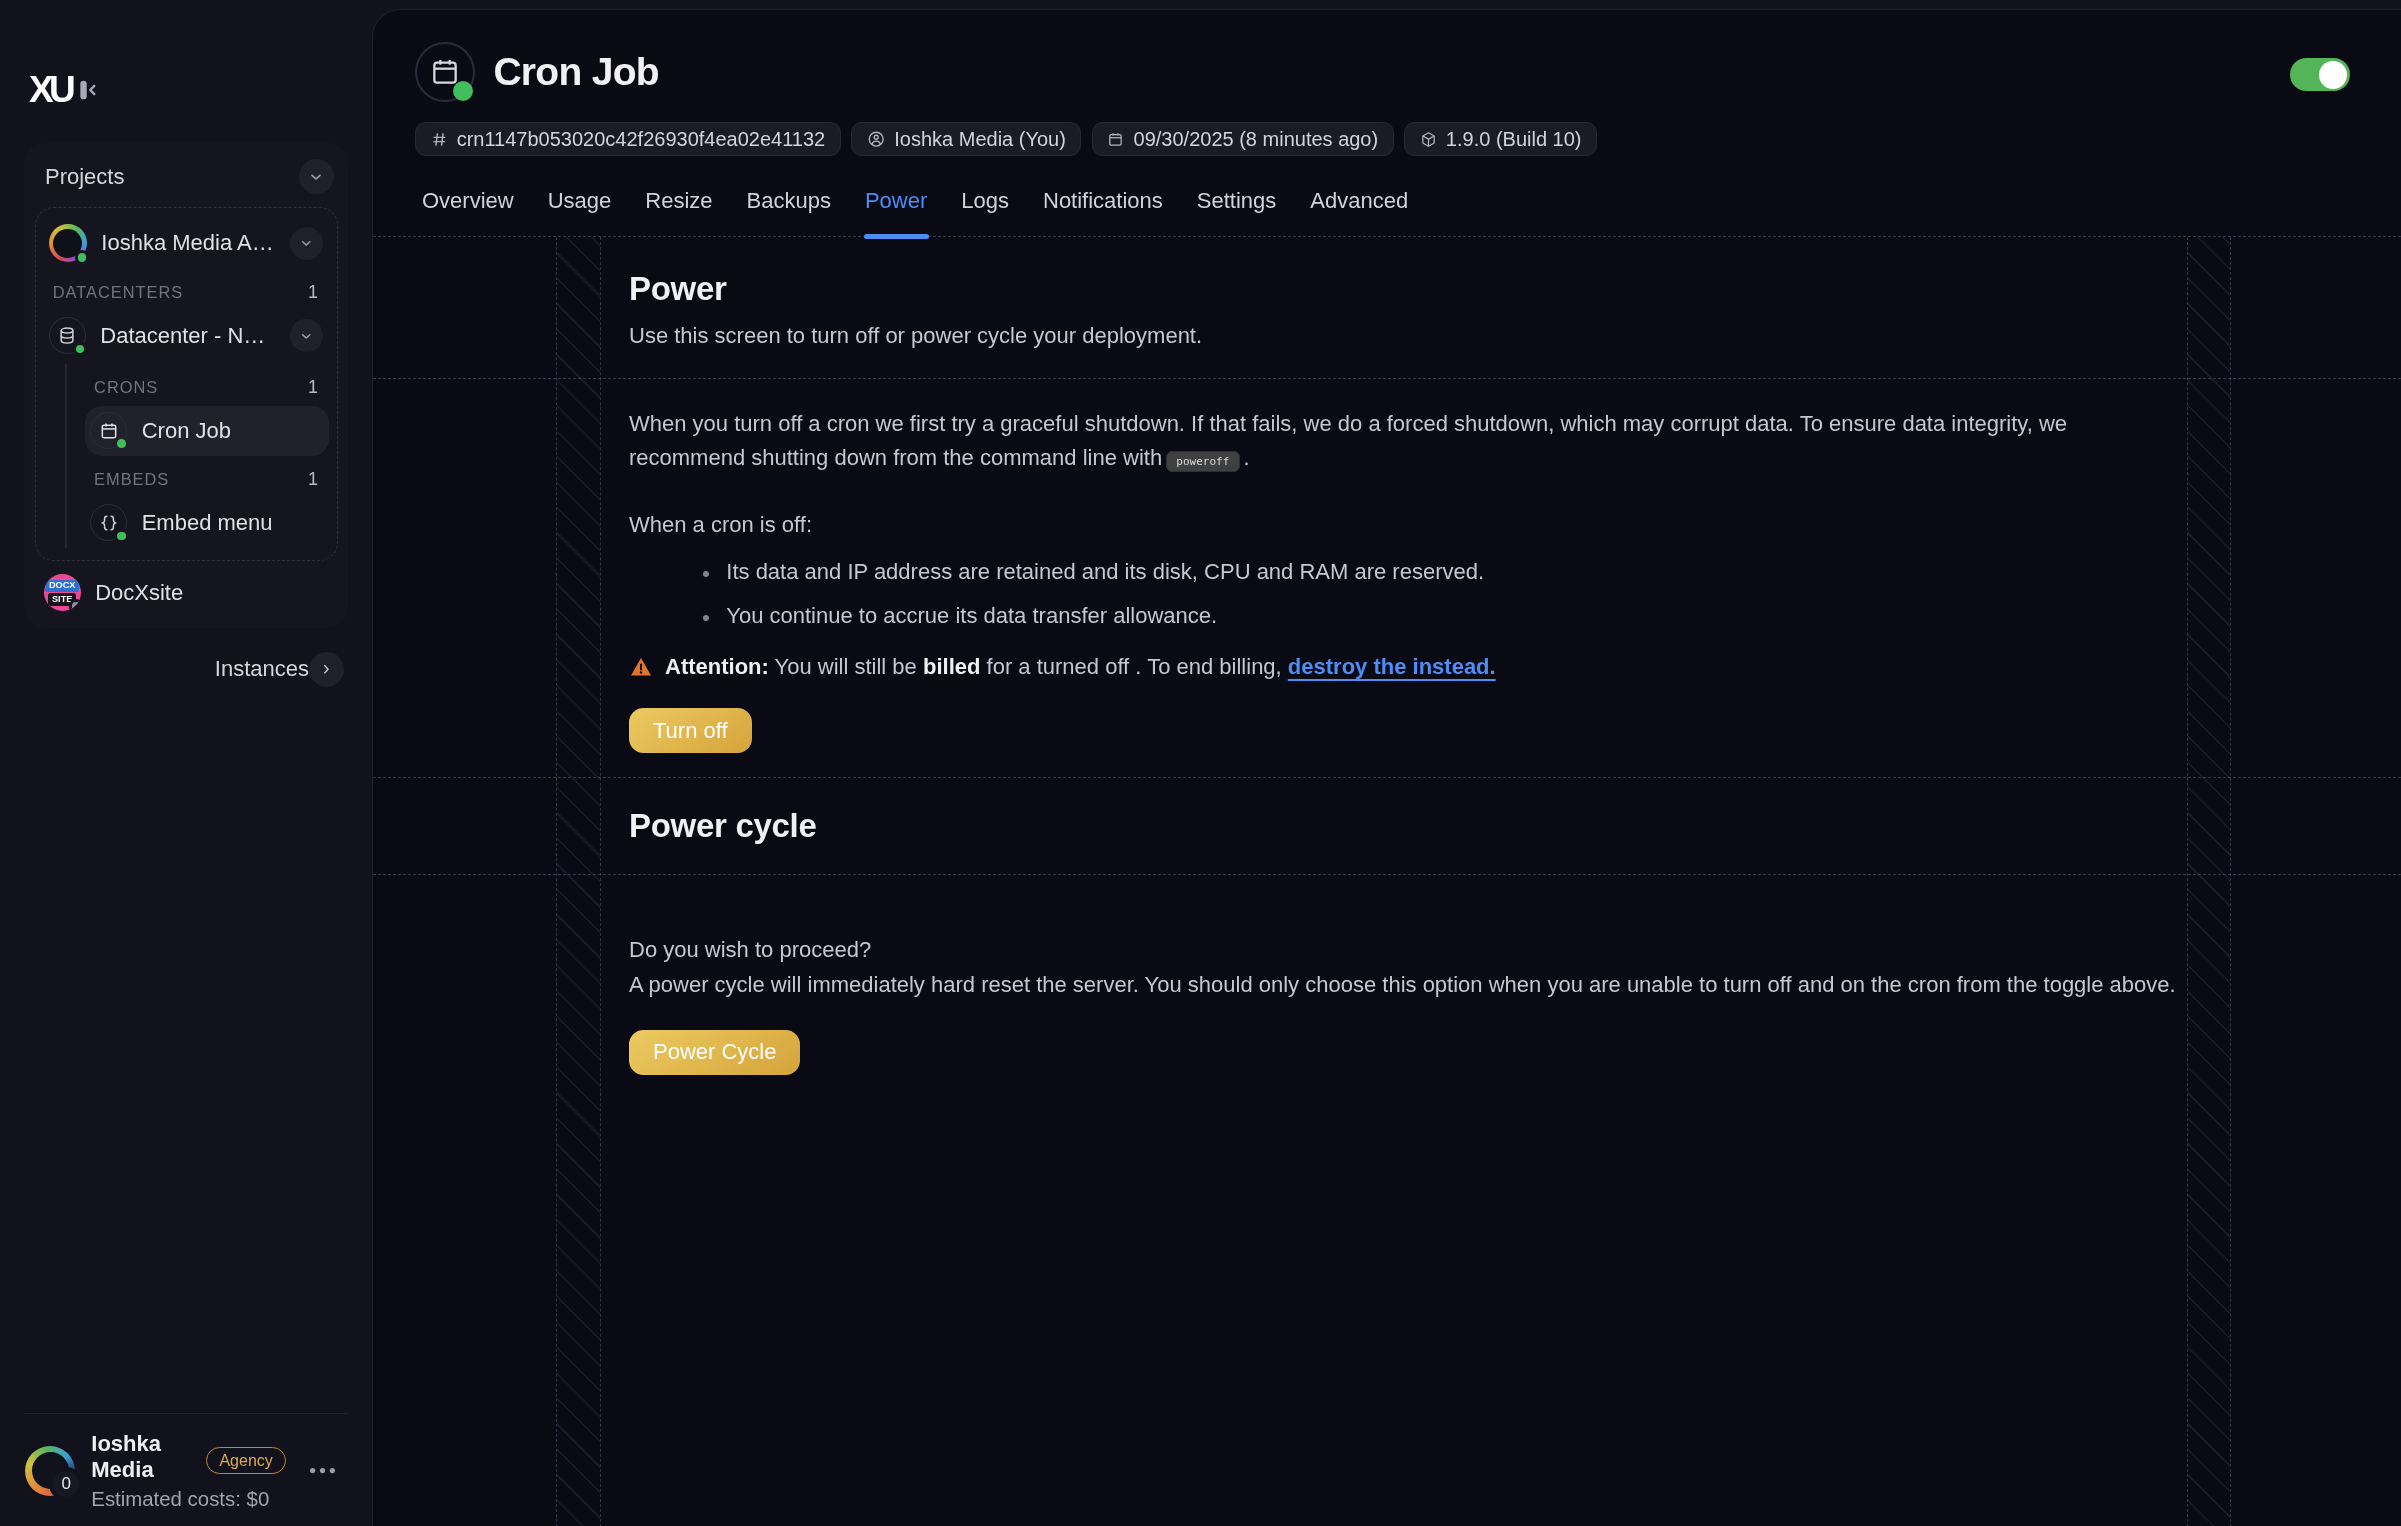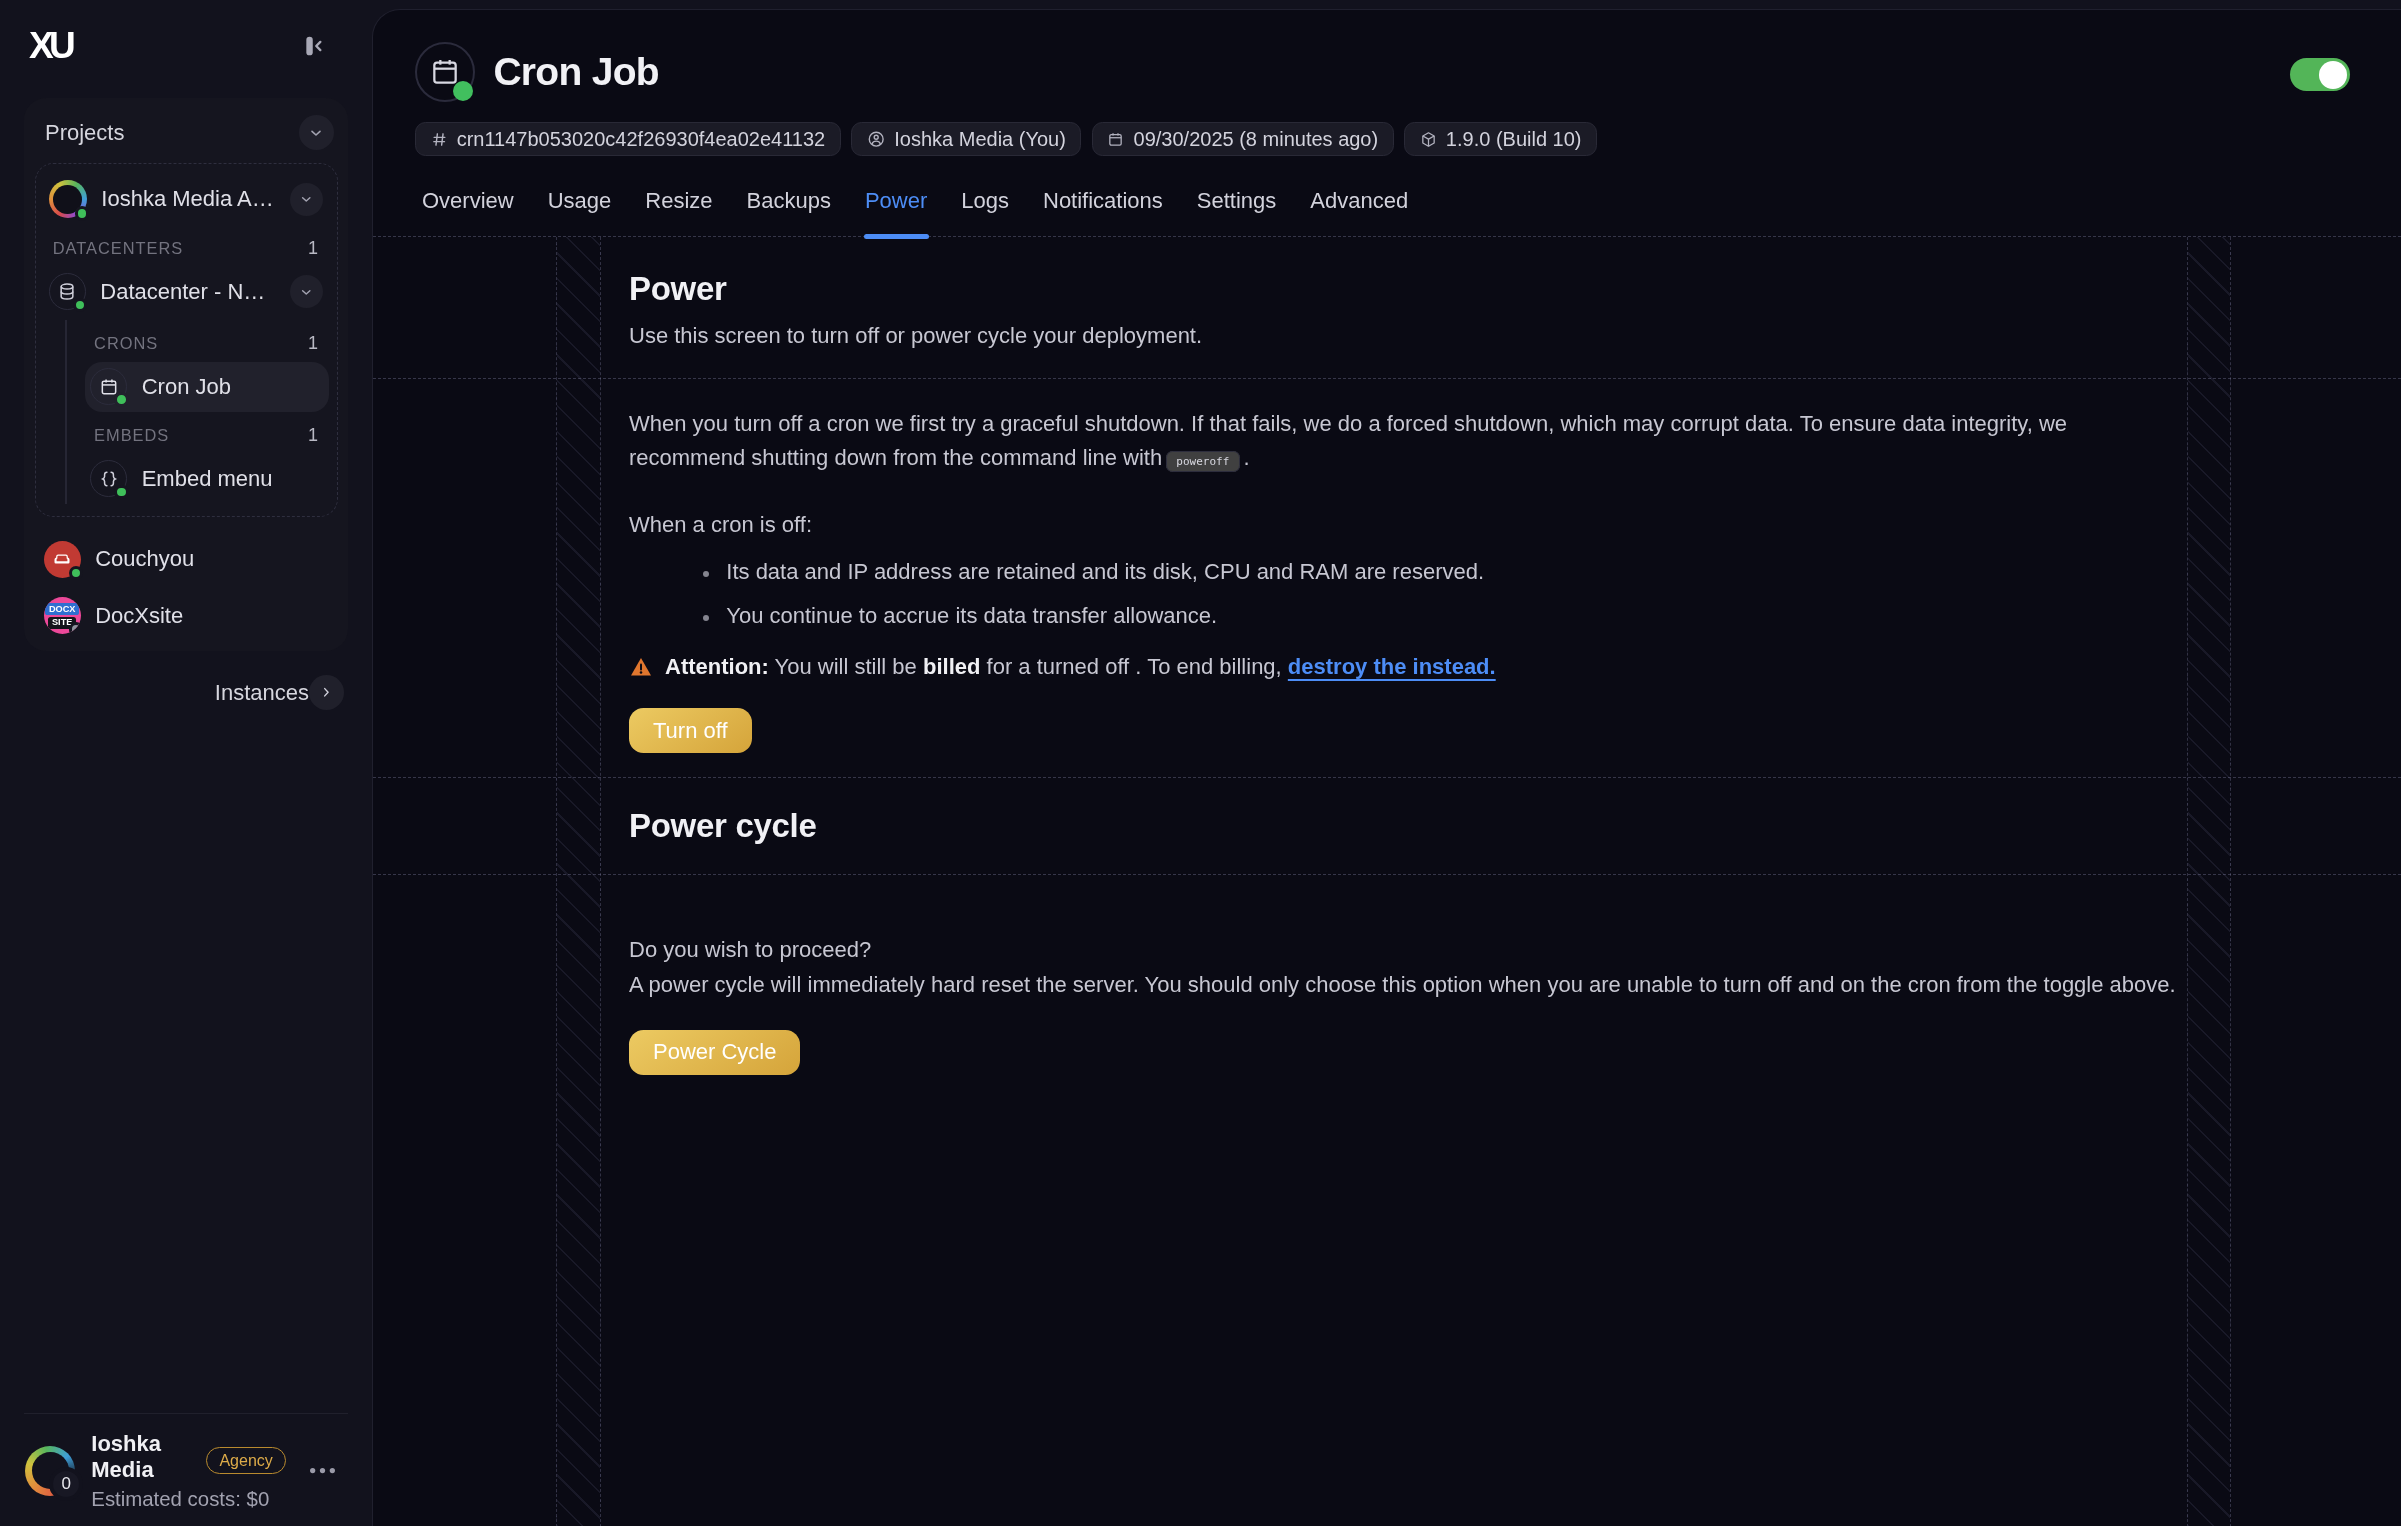--- a/index.html
+++ b/index.html
@@ -7,21 +7,21 @@
   body {
     background:#12121d;
     font-family:"Liberation Sans", sans-serif;
     color:#e4e4ea;
     -webkit-font-smoothing:antialiased;
   }
   .app { display:flex; width:100%; height:100%; position:relative; }
 
   
   .sidebar { width:372px; height:100%; display:flex; flex-direction:column; flex-shrink:0; }
-  .sb-top { display:flex; align-items:center; justify-content:space-between; padding:25px 47px 22px 29px; }
+  .sb-top { display:flex; align-items:center; padding:25px 47px 22px 29px;margin-top:44px; }
   .logo { font-size:37px; font-weight:800; color:#ffffff; letter-spacing:-4.6px; }
   .collapse-btn { background:none; border:none; cursor:pointer; display:flex; align-items:center; }
 
   .projects-card { margin:9.2px 24px 0; background:#15151f; border-radius:22px; padding:12px 10.5px 10.5px; }
   .projects-head { display:flex; align-items:center; justify-content:space-between; padding:5.3px 4px 13px 10.5px; }
   .projects-title { font-size:22px; color:#d6d6de; }
   .round-btn { width:35px; height:35px; border-radius:50%; background:#20202b; border:none; display:flex; align-items:center; justify-content:center; cursor:pointer; flex-shrink:0; }
 
   .active-project { border:1.3px dashed #2e2e3e; border-radius:18.4px; padding:9.2px 8px 12px; }
   .sb-row { display:flex; align-items:center; gap:14.5px; padding:6.6px 5.3px; border-radius:17px; font-size:22px; color:#e0e0e8; cursor:pointer; }
@@ -218,29 +218,20 @@
                 <path d="M9.5 4 c-2 0 -2.8 1 -2.8 2.8 v2.2 c0 1.5 -0.9 2.4 -2.2 3 c1.3 .6 2.2 1.5 2.2 3 v2.2 c0 1.8 .8 2.8 2.8 2.8"></path>
                 <path d="M14.5 4 c2 0 2.8 1 2.8 2.8 v2.2 c0 1.5 .9 2.4 2.2 3 c-1.3 .6 -2.2 1.5 -2.2 3 v2.2 c0 1.8 -.8 2.8 -2.8 2.8"></path>
               </svg>
               <span class="status-dot green"></span>
             </span>
             <span class="grow">Embed menu</span>
           </div>
         </div>
       </div>
 
-      <div class="sb-row" style="margin-top:17px; padding-left:9.2px;">
-        <span class="avatar-plain avatar-red">
-          <svg width="20" height="20" viewBox="0 0 24 24" fill="#ffffff">
-            <path d="M5 9 a2.3 2.3 0 0 1 2.3 -2.3 h9.4 A2.3 2.3 0 0 1 19 9 v1.2 a2.5 2.5 0 0 1 2 2.4 v3.2 a1.5 1.5 0 0 1 -1.5 1.5 h-15 A1.5 1.5 0 0 1 3 15.8 v-3.2 a2.5 2.5 0 0 1 2 -2.4 z M5.5 12.6 v2 h13 v-2 a1.2 1.2 0 0 0 -1 -1.1 v-2.3 a1 1 0 0 0 -1 -1 h-9 a1 1 0 0 0 -1 1 v2.3 a1.2 1.2 0 0 0 -1 1.1 z"></path>
-          </svg>
-          <span class="status-dot green"></span>
-        </span>
-        <span class="grow">Couchyou</span>
-      </div>
 
       <div class="sb-row" style="margin-top:6.6px; padding-left:9.2px;">
         <span class="avatar-plain avatar-white">
           <span class="docx-top">DOCX</span>
           <span class="docx-bottom">SITE</span>
           <span class="status-dot gray"></span>
         </span>
         <span class="grow">DocXsite</span>
       </div>
     </div>

